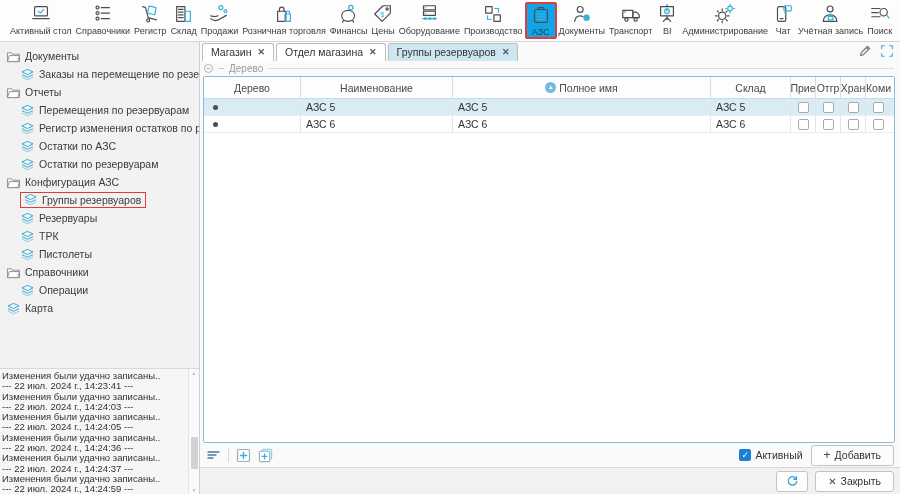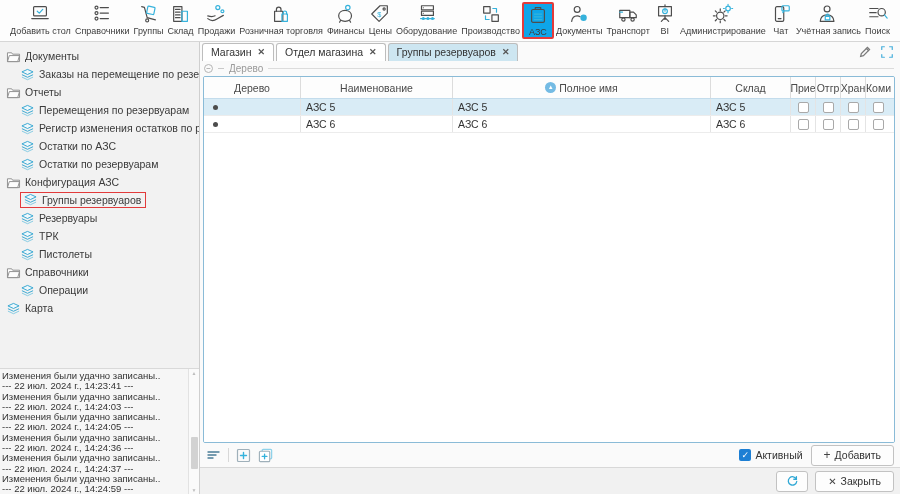--- a/index.html
+++ b/index.html
@@ -44,21 +44,21 @@
     white-space:nowrap; }
   .log-sb { position:absolute; right:0; top:0; width:11px; height:100%;
     background:#fafafa; border-left:1px solid #e2e2e2; }
   .log-sb .thumb { position:absolute; left:2px; width:7px; top:54%;
     height:26%; background:#d2d2d2; border-radius:1px; }
   .log-sb .arr { position:absolute; left:0; width:100%; text-align:center;
     font-size:5px; color:#bdbdbd; }
 
   
   .main { flex:1; display:flex; flex-direction:column; background:#fafafa; }
-  .tabs-row { height:19px; display:flex; align-items:flex-end;
+  .tabs-row { height:19px; display:flex; align-items:center;
     padding:0 6px 0 2px; }
   .tab { display:flex; align-items:center; gap:6px; font-size:10.5px;
     color:#333; background:#fff; border:1px solid #bdbdbd; border-bottom:none;
     border-radius:3px 3px 0 0; padding:2px 8px 3px 8px; margin-right:2px;
     cursor:pointer; }
   .tab.active { background:#cde6f1; }
   .tab .x { color:#555; font-size:9px; font-weight:bold; cursor:pointer; }
   .tabs-tools { margin-left:auto; display:flex; gap:8px; align-items:center;
     padding-bottom:2px; }
   .tabs-tools svg { width:14px; height:14px; fill:none; stroke-width:1.4;
@@ -126,42 +126,42 @@
 
 <div class="toolbar" id="toolbar">
     <div class="tb-item">
       <span class="tb-icon">
         <svg viewBox="0 0 24 24">
           <rect x="5" y="4" width="14" height="10" rx="1"></rect>
           <path d="M3 17h18"></path>
           <path d="M9 9l2.2 2L15 7" class="c"></path>
         </svg>
       </span>
-      <span class="tb-label">Добавить стол</span>
+      <span class="tb-label">Активный стол</span>
     </div>
     <div class="tb-item">
       <span class="tb-icon">
         <svg viewBox="0 0 24 24">
           <circle cx="6" cy="5" r="1.6"></circle>
           <circle cx="6" cy="11" r="1.6"></circle>
           <circle cx="6" cy="17" r="1.6"></circle>
           <path d="M10 5h9M10 11h9M10 17h9"></path>
         </svg>
       </span>
       <span class="tb-label">Справочники</span>
     </div>
     <div class="tb-item">
       <span class="tb-icon">
         <svg viewBox="0 0 24 24">
           <path d="M4 4l3 .8L10 16l9 2.4"></path>
           <circle cx="10" cy="19" r="1.6"></circle>
           <rect x="10" y="4" width="8" height="8" rx="1" transform="rotate(12 14 8)" class="c"></rect>
         </svg>
       </span>
-      <span class="tb-label">Группы</span>
+      <span class="tb-label">Регистр</span>
     </div>
     <div class="tb-item">
       <span class="tb-icon">
         <svg viewBox="0 0 24 24">
           <rect x="4" y="4" width="9" height="16"></rect>
           <path d="M6 7h5M6 10h5M6 13h5M6 16h5"></path>
           <rect x="13" y="9" width="6" height="11" class="c"></rect>
         </svg>
       </span>
       <span class="tb-label">Склад</span>

